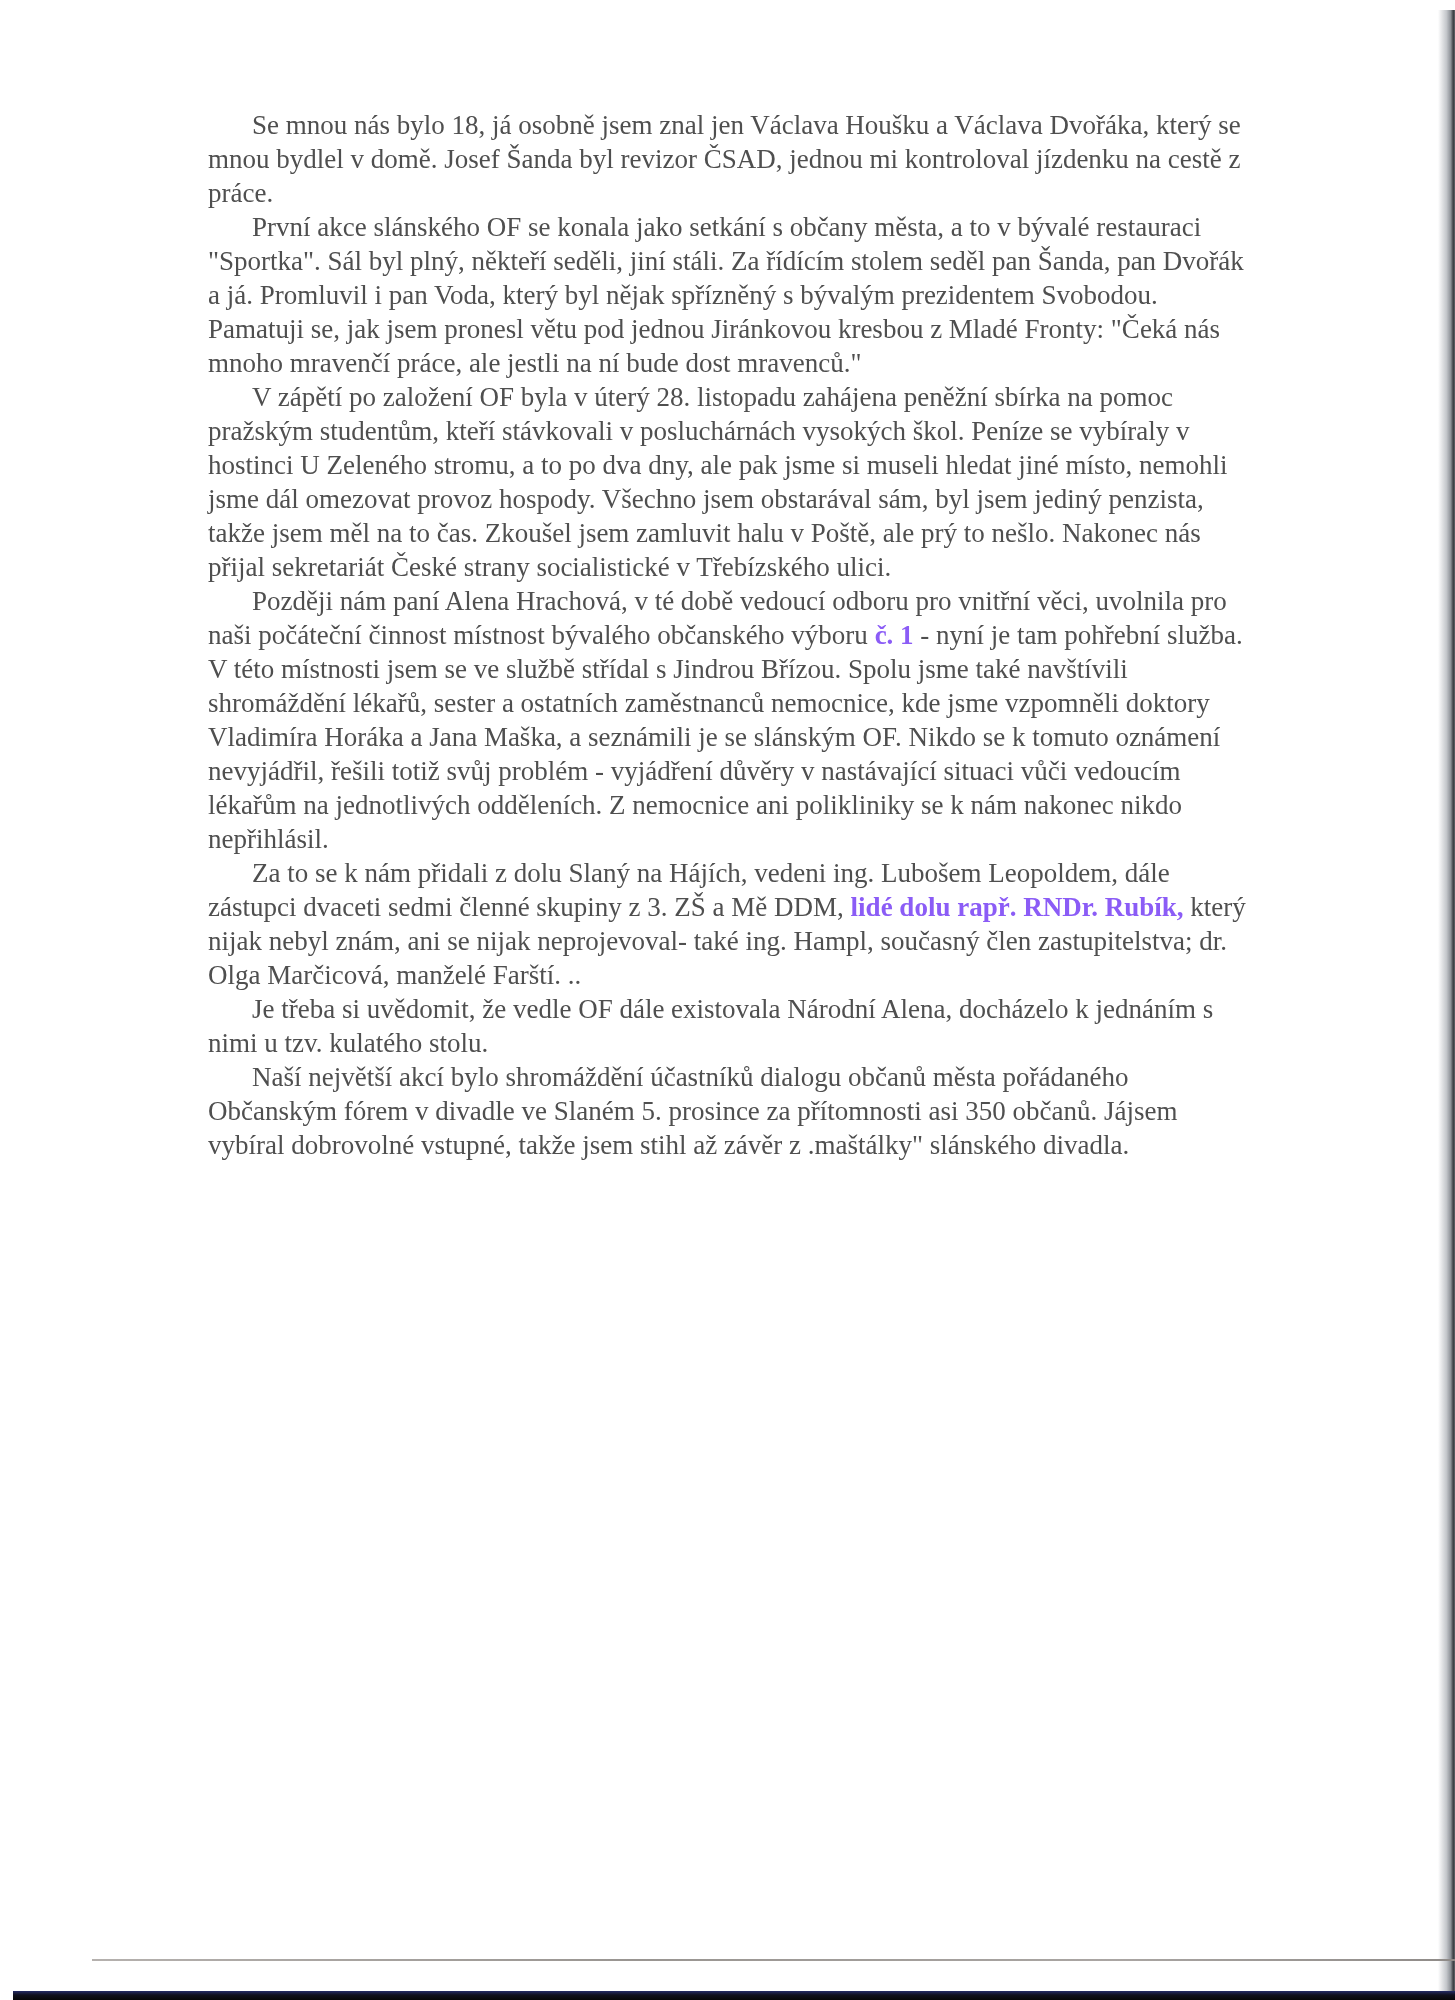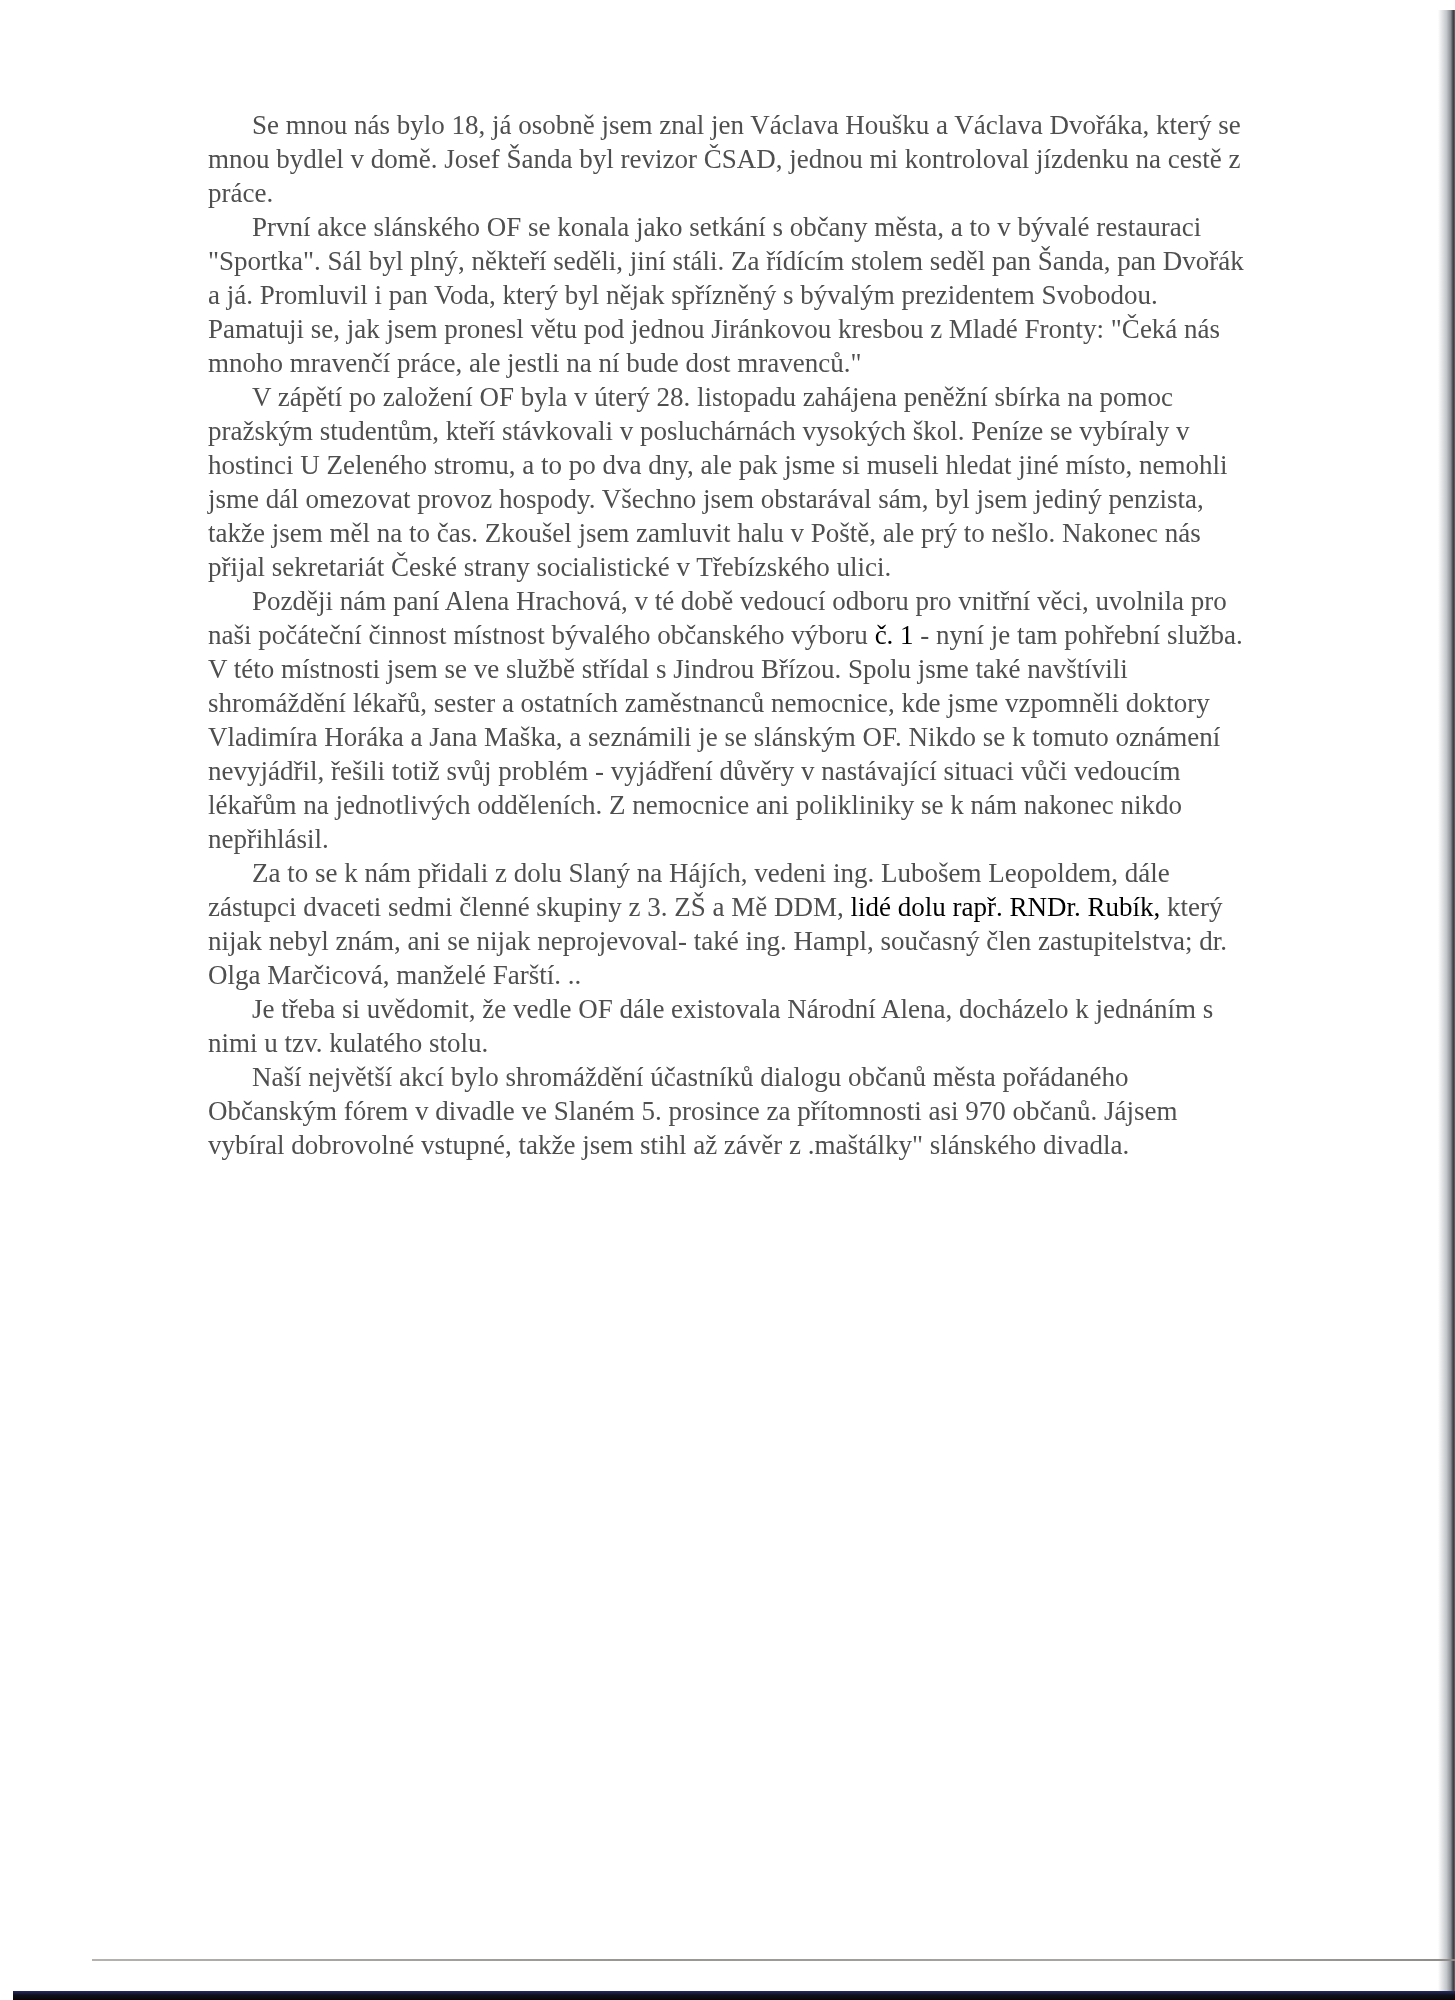--- a/index.html
+++ b/index.html
@@ -18,21 +18,21 @@
     width: 1042px;
     color: #4f4f4f;
     font-size: 27px;
     line-height: 34px;
     text-align: left;
   }
   .text-block p {
     margin: 0;
     text-indent: 44px;
   }
-  .faded { color: #000000; }
+  .faded { color: #8b5cf6; font-weight: bold; }
   .right-shadow {
     position: absolute;
     top: 10px;
     right: 0;
     width: 17px;
     height: 1990px;
     background: linear-gradient(to right,
       rgba(200,200,200,0) 0%,
       #c3c6ca 50%,
       #8d9197 75%,
@@ -60,18 +60,18 @@
 <body>
 
 <div class="page">
   <div class="text-block">
     <p><span>Se mnou nás bylo 18, já osobně jsem znal jen Václava Houšku a Václava Dvořáka, který se mnou bydlel v domě. Josef Šanda byl revizor ČSAD, jednou mi kontroloval jízdenku na cestě z práce.</span></p>
     <p><span>První akce slánského OF se konala jako setkání s občany města, a to v bývalé restauraci "Sportka". Sál byl plný, někteří seděli, jiní stáli. Za řídícím stolem seděl pan Šanda, pan Dvořák a já. Promluvil i pan Voda, který byl nějak spřízněný s bývalým prezidentem Svobodou. Pamatuji se, jak jsem pronesl větu pod jednou Jiránkovou kresbou z Mladé Fronty: "Čeká nás mnoho mravenčí práce, ale jestli na ní bude dost mravenců."</span></p>
     <p><span>V zápětí po založení OF byla v úterý 28. listopadu zahájena peněžní sbírka na pomoc pražským studentům, kteří stávkovali v posluchárnách vysokých škol. Peníze se vybíraly v hostinci U Zeleného stromu, a to po dva dny, ale pak jsme si museli hledat jiné místo, nemohli jsme dál omezovat provoz hospody. Všechno jsem obstarával sám, byl jsem jediný penzista, takže jsem měl na to čas. Zkoušel jsem zamluvit halu v Poště, ale prý to nešlo. Nakonec nás přijal sekretariát České strany socialistické v Třebízského ulici.</span></p>
     <p><span>Později nám paní Alena Hrachová, v té době vedoucí odboru pro vnitřní věci, uvolnila pro naši počáteční činnost místnost bývalého občanského výboru </span><span class="faded">č. 1</span><span> - nyní je tam pohřební služba. V této místnosti jsem se ve službě střídal s Jindrou Břízou. Spolu jsme také navštívili shromáždění lékařů, sester a ostatních zaměstnanců nemocnice, kde jsme vzpomněli doktory Vladimíra Horáka a Jana Maška, a seznámili je se slánským OF. Nikdo se k tomuto oznámení nevyjádřil, řešili totiž svůj problém - vyjádření důvěry v nastávající situaci vůči vedoucím lékařům na jednotlivých odděleních. Z nemocnice ani polikliniky se k nám nakonec nikdo nepřihlásil.</span></p>
     <p><span>Za to se k nám přidali z dolu Slaný na Hájích, vedeni ing. Lubošem Leopoldem, dále zástupci dvaceti sedmi členné skupiny z 3. ZŠ a Mě DDM, </span><span class="faded">lidé dolu rapř. RNDr. Rubík,</span><span> který nijak nebyl znám, ani se nijak neprojevoval- také ing. Hampl, současný člen zastupitelstva; dr. Olga Marčicová, manželé Farští. ..</span></p>
     <p><span>Je třeba si uvědomit, že vedle OF dále existovala Národní Alena, docházelo k jednáním s nimi u tzv. kulatého stolu.</span></p>
-    <p><span>Naší největší akcí bylo shromáždění účastníků dialogu občanů města pořádaného Občanským fórem v divadle ve Slaném 5. prosince za přítomnosti asi 970 občanů. Jájsem vybíral dobrovolné vstupné, takže jsem stihl až závěr z .maštálky" slánského divadla.</span></p>
+    <p><span>Naší největší akcí bylo shromáždění účastníků dialogu občanů města pořádaného Občanským fórem v divadle ve Slaném 5. prosince za přítomnosti asi 350 občanů. Jájsem vybíral dobrovolné vstupné, takže jsem stihl až závěr z .maštálky" slánského divadla.</span></p>
   </div>
   <div class="right-shadow"></div>
   <div class="bottom-rule"></div>
   <div class="bottom-bar"></div>
 </div>
 
 </body></html>

